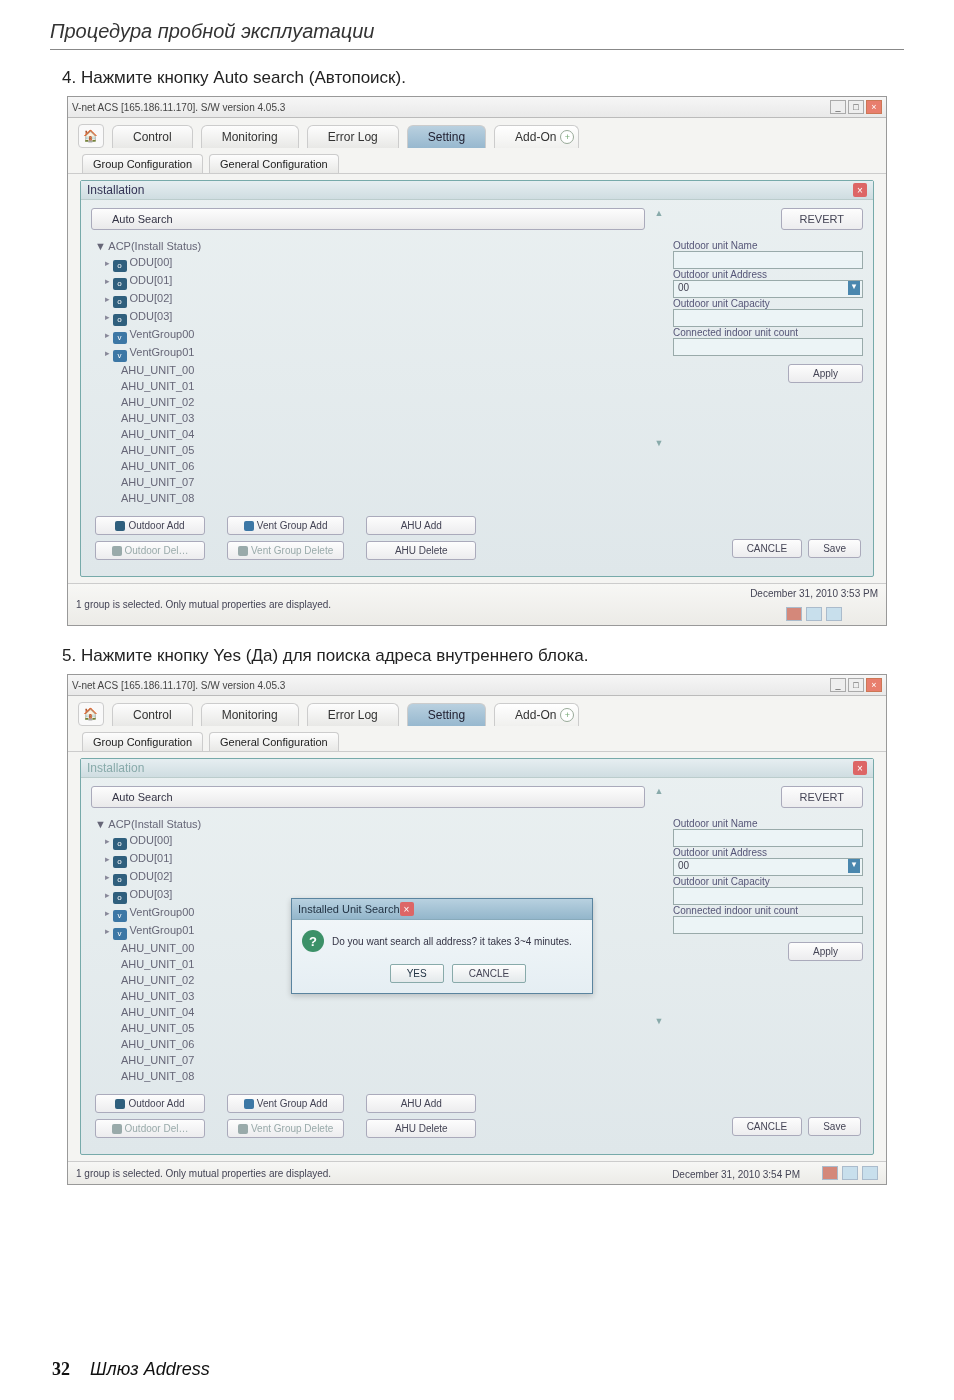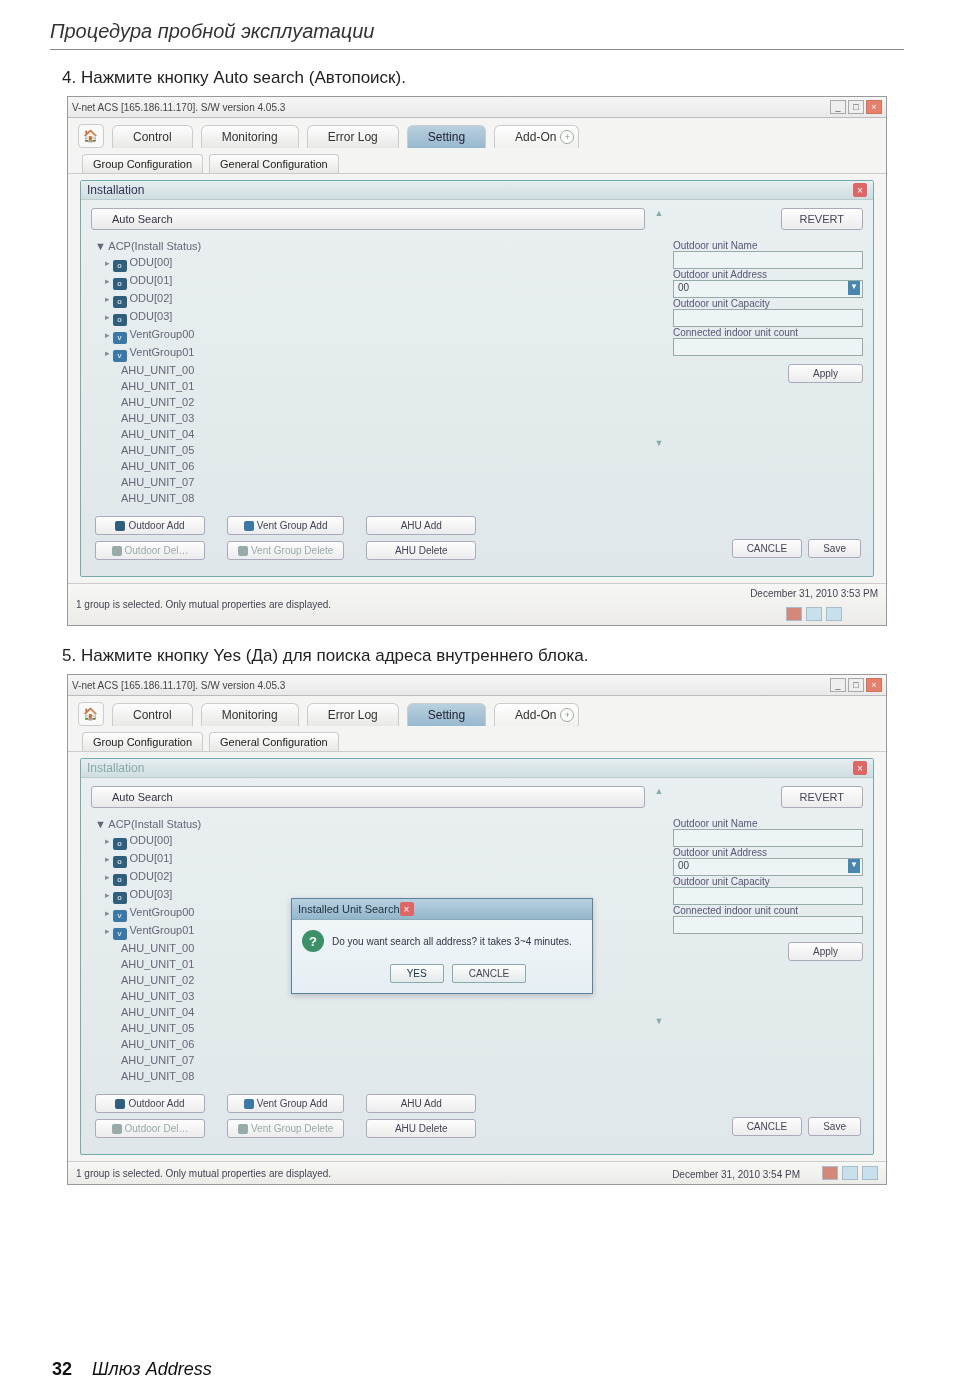--- a/index.html
+++ b/index.html
@@ -366,21 +366,21 @@
     border-radius:2px;
   }
   .dlg-btn.primary { color:#234;margin-left:32px; }
   .footer-bold {
     position: absolute;
     left: 52px;
     bottom: 20px;
     font-size: 18px;
     color: #111;
   }
-  .footer-bold .num { font-weight: bold; font-style: normal; }
+  .footer-bold .num { font-weight: bold; font-style: normal; font-family: Liberation Serif, serif; }
   .footer-bold .rest { font-style: italic; }
 </style>
 </head>
 <body>
 
 <div class="page">
 
   <div class="doc-section-header">Процедура пробной эксплуатации</div>
 
   <div class="instr-line">4. Нажмите кнопку Auto search (Автопоиск).</div>

